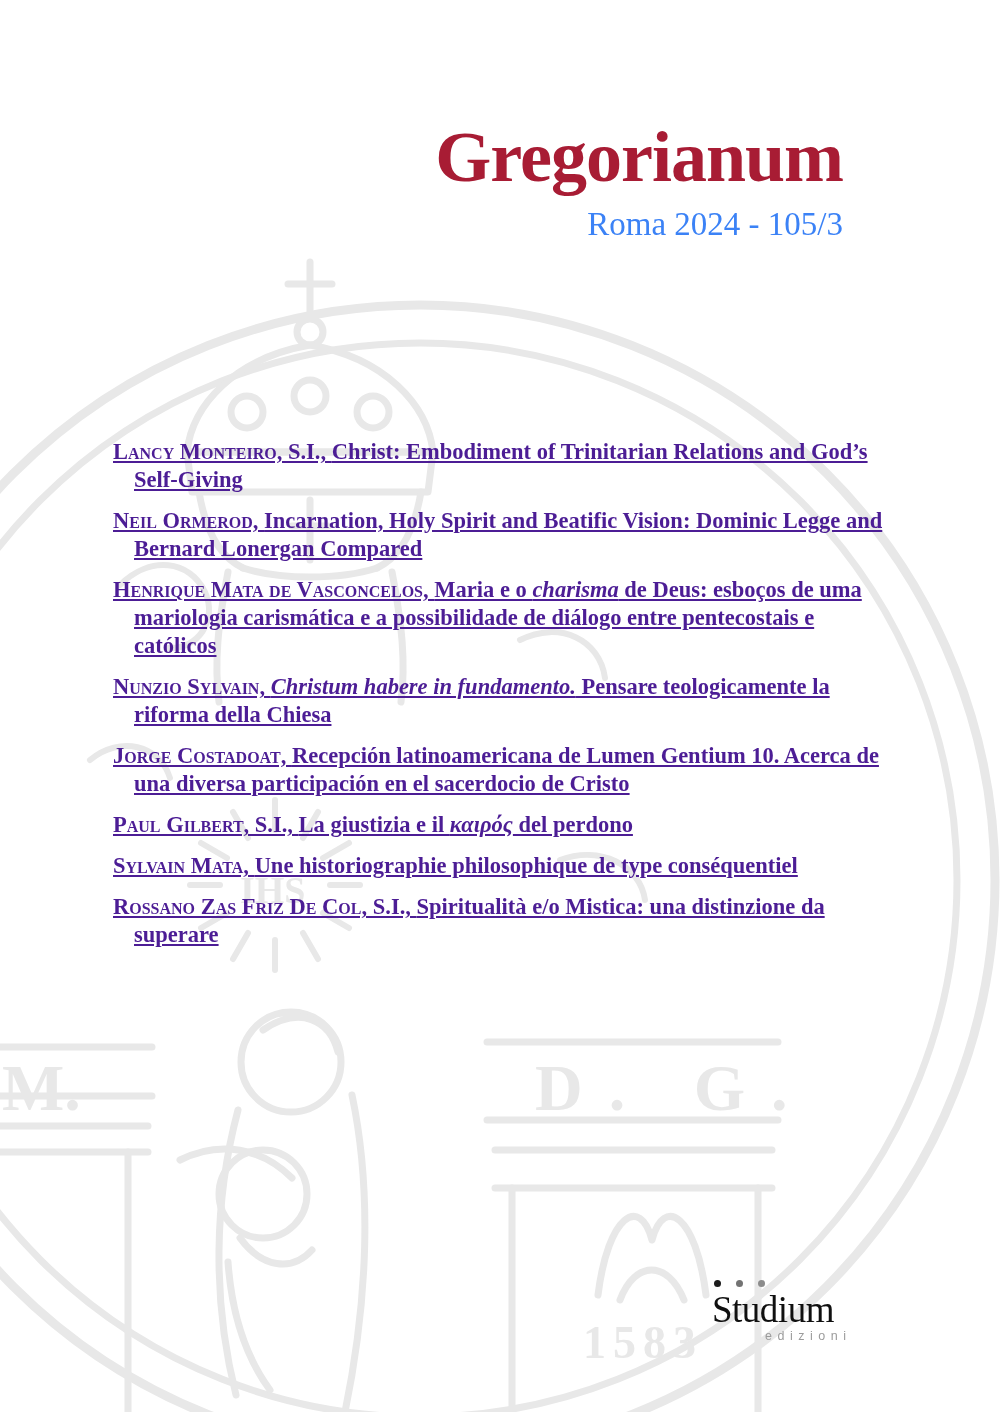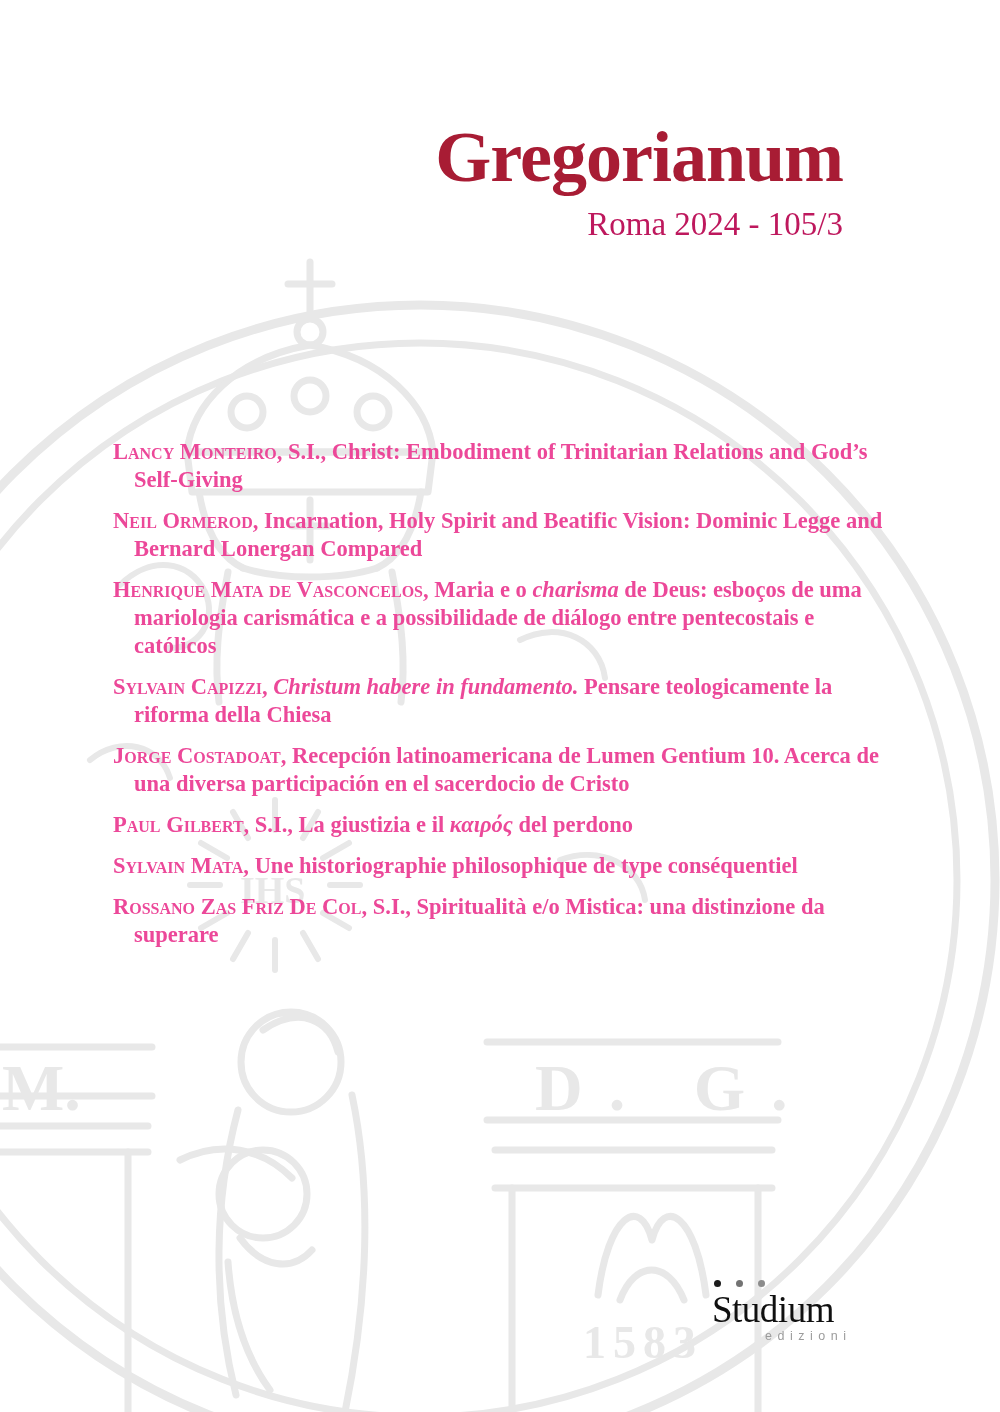--- a/index.html
+++ b/index.html
@@ -102,28 +102,28 @@
     <g fill="var(--wm)" font-family="&quot;Liberation Serif&quot;, serif" font-weight="bold">
       <text x="2" y="1110" font-size="66">M.</text>
       <text x="535" y="1110" font-size="66" letter-spacing="26">D. G.</text>
       <text x="583" y="1358" font-size="46" letter-spacing="7">1583</text>
       <text x="240" y="903" font-size="38">IHS</text>
     </g>
   </svg>
 
   <header class="masthead">
     <h1 class="journal-title">Gregorianum</h1>
-    <div class="journal-issue" style="color: #be185d;">Roma 2024 - 105/3</div>
+    <div class="journal-issue" style="color: #3b82f6;">Roma 2024 - 105/3</div>
   </header>
 
-  <main class="toc" id="toc" style="color: #ec4899;">
+  <main class="toc" id="toc" style="color: #4c1d95; text-decoration: underline;">
       <div class="entry"><span class="seg-author">Lancy Monteiro, S.I., </span><span class="seg-normal">Christ: Embodiment of Trinitarian Relations and God’s Self-Giving</span></div>
       <div class="entry"><span class="seg-author">Neil Ormerod, </span><span class="seg-normal">Incarnation, Holy Spirit and Beatific Vision: Dominic Legge and Bernard Lonergan Compared</span></div>
       <div class="entry"><span class="seg-author">Henrique Mata de Vasconcelos, </span><span class="seg-normal">Maria e o </span><span class="seg-italic">charisma</span><span class="seg-normal"> de Deus: esboços de uma mariologia carismática e a possibilidade de diálogo entre pentecostais e católicos</span></div>
-      <div class="entry"><span class="seg-author">Sylvain Capizzi, </span><span class="seg-italic">Christum habere in fundamento.</span><span class="seg-normal"> Pensare teologicamente la riforma della Chiesa</span></div>
+      <div class="entry"><span class="seg-author">Nunzio Sylvain, </span><span class="seg-italic">Christum habere in fundamento.</span><span class="seg-normal"> Pensare teologicamente la riforma della Chiesa</span></div>
       <div class="entry"><span class="seg-author">Jorge Costadoat, </span><span class="seg-normal">Recepción latinoamericana de Lumen Gentium 10. Acerca de una diversa participación en el sacerdocio de Cristo</span></div>
       <div class="entry"><span class="seg-author">Paul Gilbert, S.I., </span><span class="seg-normal">La giustizia e il </span><span class="seg-italic">καιρός</span><span class="seg-normal"> del perdono</span></div>
       <div class="entry"><span class="seg-author">Sylvain Mata, </span><span class="seg-normal">Une historiographie philosophique de type conséquentiel</span></div>
       <div class="entry"><span class="seg-author">Rossano Zas Friz De Col, S.I., </span><span class="seg-normal">Spiritualità e/o Mistica: una distinzione da superare</span></div>
     </main>
 
   <footer class="publisher">
     <div class="dots">
       <span class="dot" style="background: rgb(28, 28, 28);"></span>
       <span class="dot" style="background: rgb(115, 115, 115);"></span>

